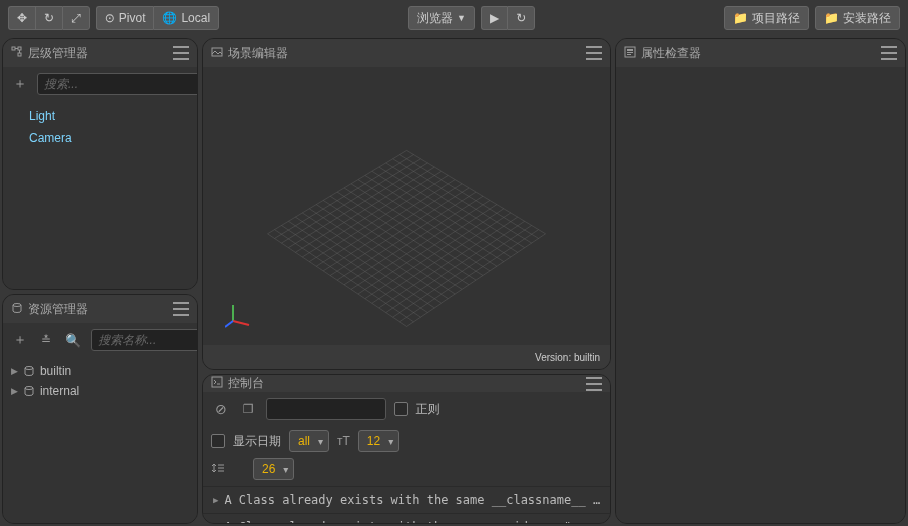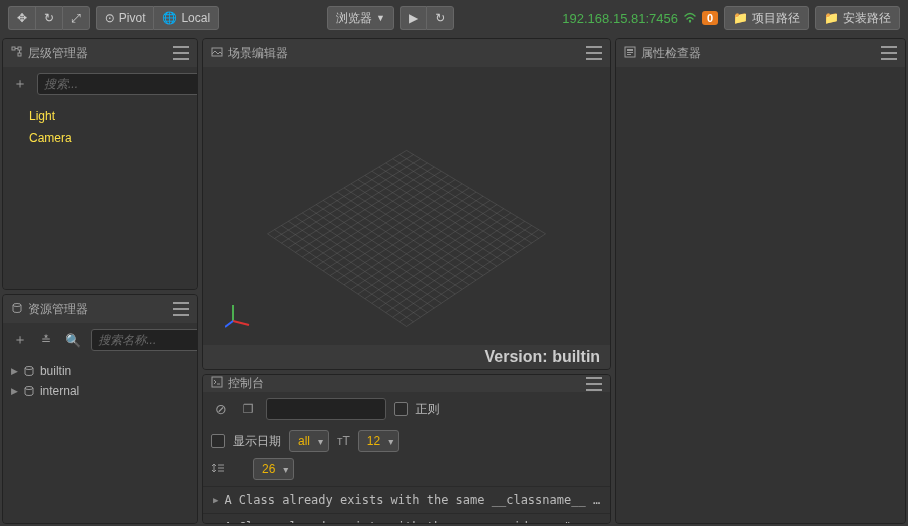--- a/index.html
+++ b/index.html
@@ -52,21 +52,21 @@
 .main {
   display: flex;
   height: calc(526px - 36px);
 }
 .left-col { width: 200px; display: flex; flex-direction: column; }
 .mid-col { flex: 1; display: flex; flex-direction: column; }
 .right-col { width: 300px; display: flex; flex-direction: column; }
 .panel {
   background: #333;
   border: 1px solid #222;
-  border-radius: 4px;
+  border-radius: 12px;
   margin: 2px;
   display: flex;
   flex-direction: column;
   overflow: hidden;
 }
 .panel-hdr {
   height: 28px;
   background: #3a3a3a;
   display: flex;
   align-items: center;
@@ -96,21 +96,21 @@
   border-radius: 3px;
   color: #bbb;
   height: 22px;
   padding: 2px 6px;
   font-size: 12px;
   font-style: italic;
 }
 .input::-webkit-input-placeholder { color: #666; font-style: italic; }
 .tree-item {
   padding: 4px 6px 4px 20px;
-  color: #fde047;
+  color: #7dd3fc;
   cursor: default;
 }
 .tree-row {
   display: flex;
   align-items: center;
   gap: 5px;
   padding: 3px 2px;
   color: #bbb;
 }
 .tri { font-size: 9px; color: #888; }
@@ -139,22 +139,21 @@
   height: 28px;
 }
 .version-bar {
   height: 24px;
   background: #3a3a3a;
   display: flex;
   align-items: center;
   justify-content: flex-end;
   padding: 0 10px;
   color: #ccc;
-  font-size: 16px;
-  font-weight: bold;
+  font-size: 10px;
 }
 .console-body {
   background: #333;
   padding: 0;
   display: flex;
   flex-direction: column;
 }
 .console-tools {
   display: flex;
   align-items: center;
@@ -257,30 +256,20 @@
     <div class="btn">
         <span>▶</span>
       </div>
     <div class="btn">
         <span>↻</span>
       </div>
   </div>
 
   <div class="spacer"></div>
 
-  <div class="ip-text">
-    <span>192.168.15.81:7456</span>
-    <span class="wifi-icon">
-      <svg width="14" height="12" viewBox="0 0 14 12">
-          <path d="M7 11 L7 11 M4 8 Q7 5 10 8 M2 5 Q7 0 12 5" stroke="#4cb050" stroke-width="1.4" fill="none" stroke-linecap="round"></path>
-          <circle cx="7" cy="10" r="1.2" fill="#4cb050"></circle>
-        </svg>
-    </span>
-    <span class="badge">0</span>
-  </div>
 
   <div class="btn">
     <span>📁</span>
     <span>项目路径</span>
   </div>
   <div class="btn">
     <span>📁</span>
     <span>安装路径</span>
   </div>
 </div>

